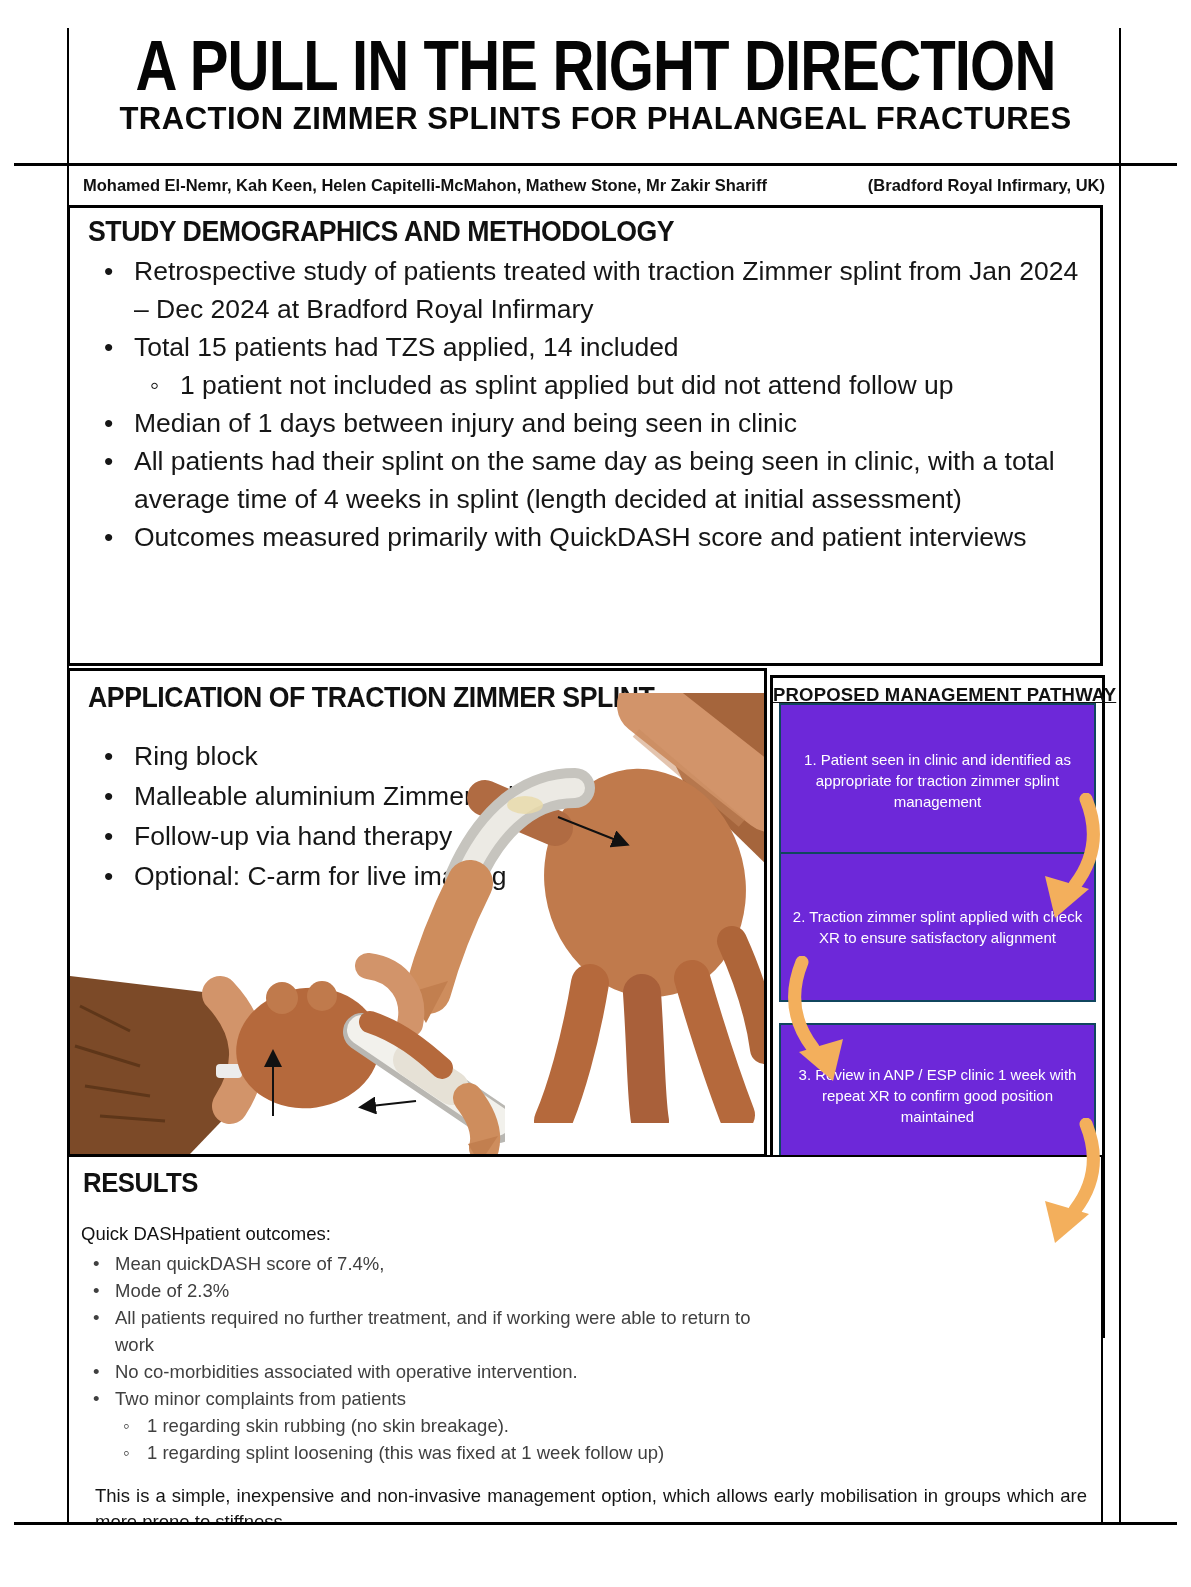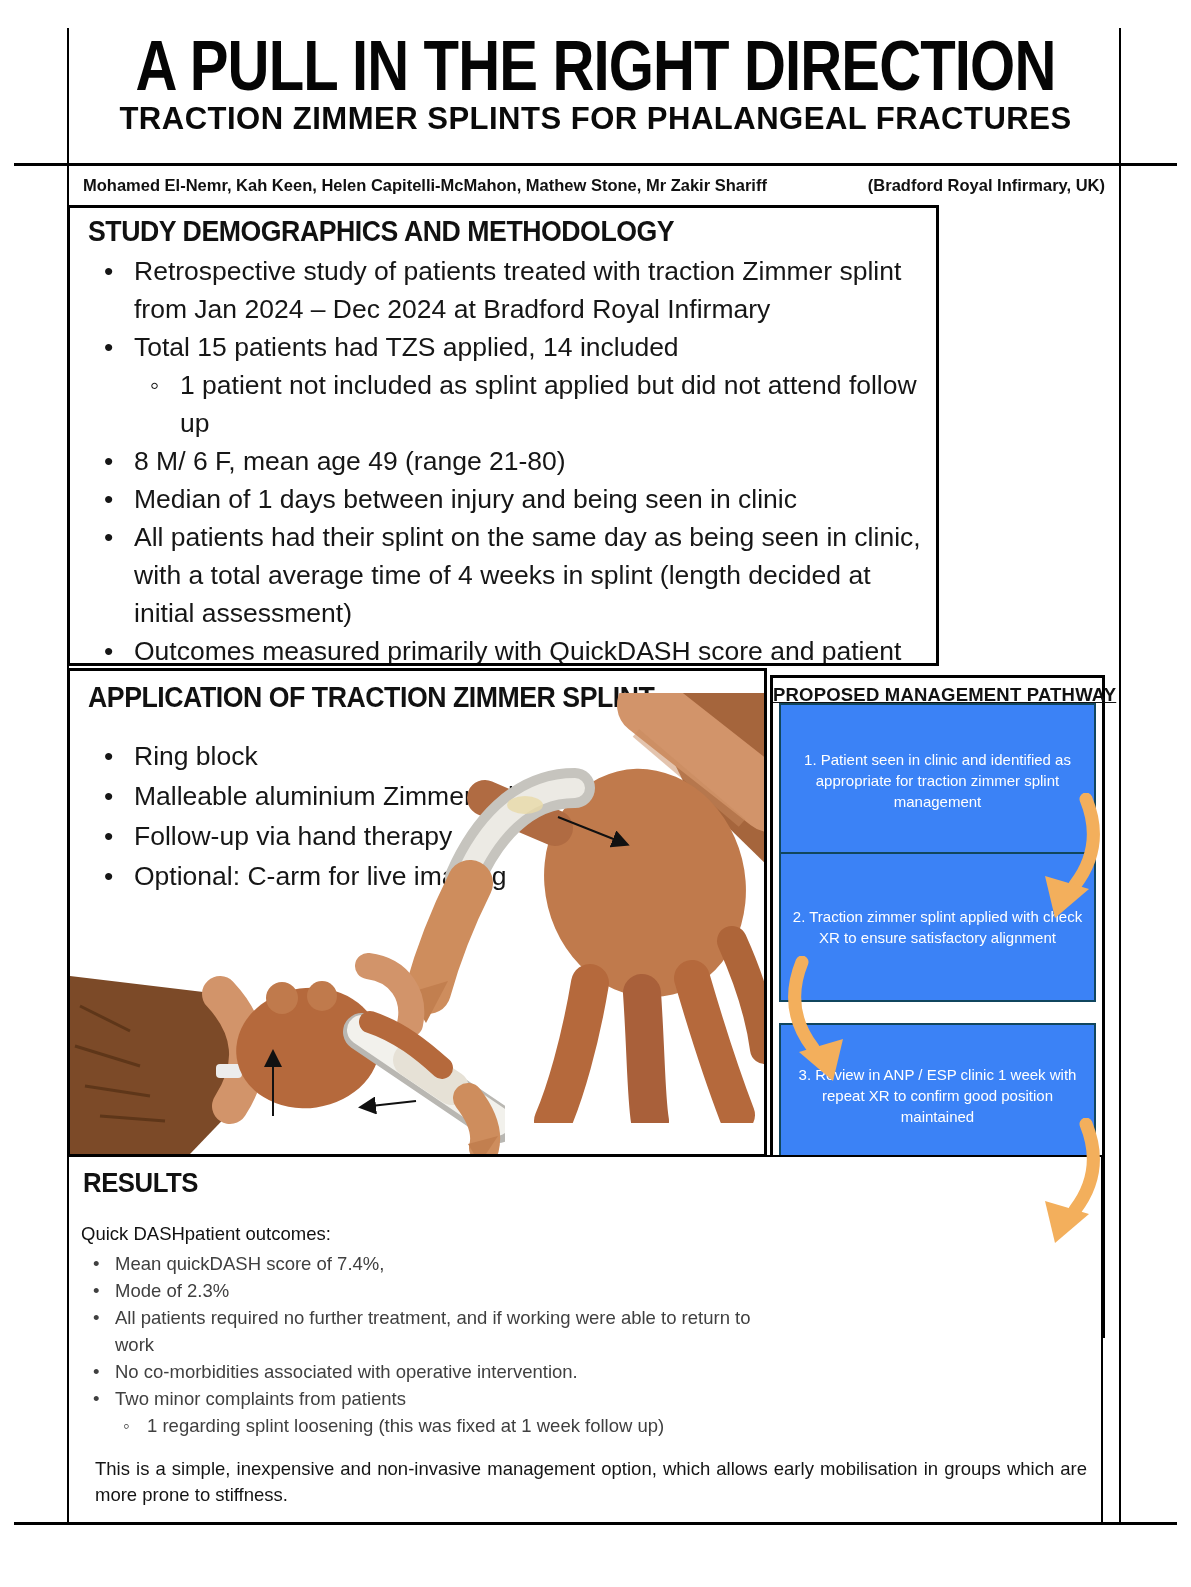--- a/index.html
+++ b/index.html
@@ -14,36 +14,36 @@
          font-size:32px;font-weight:700;letter-spacing:.5px;white-space:nowrap;
          transform:scaleX(0.97);transform-origin:center top;color:#0a0a0a;}
   .authors-row{position:absolute;left:69px;top:166px;width:1050px;height:38px;
          display:flex;align-items:center;justify-content:space-between;
          padding:16px 14px;box-sizing:border-box;font-size:16.5px;font-weight:700;white-space:nowrap;}
   
   .box{position:absolute;border:3px solid #000;box-sizing:border-box;background:#fff;}
   .sec-heading{font-weight:700;font-size:29px;letter-spacing:-.5px;white-space:nowrap;
          transform:scaleX(0.92);transform-origin:left center;margin:0;}
   
-  #demo-box{left:67px;top:205px;width:872px;height:461px;padding:7px 14px 0 18px;overflow:hidden;}
+  #demo-box{left:67px;top:205px;width:1036px;height:461px;padding:7px 14px 0 18px;overflow:hidden;}
   .big-list{list-style:none;margin:4px 0 0 0;padding:0;font-size:26.5px;line-height:38px;color:#161616;}
   .big-list li{position:relative;padding-left:46px;}
   .big-list li::before{content:"\2022";position:absolute;left:16px;}
   .big-list li.sub{padding-left:92px;}
   .big-list li.sub::before{content:"\25E6";left:62px;}
   
   #app-box{left:67px;top:668px;width:700px;height:489px;padding:10px 10px 0 18px;overflow:hidden;}
   #app-box .big-list{margin-top:22px;}
   #app-box .big-list li{line-height:40px;}
   .photo{position:absolute;}
   
   #path-box{left:770px;top:675px;width:335px;height:663px;border-width:3px;}
   .path-heading{margin:6px 0 0 0;text-align:center;font-size:18.5px;font-weight:700;
         letter-spacing:.2px;text-decoration:underline;white-space:nowrap;}
-  .step{position:absolute;left:6px;width:317px;background:#3b82f6;border:2px solid #10465E;
+  .step{position:absolute;left:6px;width:317px;background:#6d28d9;border:2px solid #10465E;
         box-sizing:border-box;color:#fff;font-size:15px;line-height:1.42;text-align:center;
         display:flex;align-items:center;justify-content:center;padding:6px 8px;}
   .flow-arrow{position:absolute;z-index:5;}
   
   #res-box{left:67px;top:1155px;width:1036px;height:369px;border-width:2.5px;padding:6px 12px 0 12px;overflow:hidden;}
   #res-box .sec-heading{font-size:28px;margin:4px 0 24px 2px;}
   .res-intro{font-size:18.5px;margin:0 0 5px 0;}
   .res-list{list-style:none;margin:0;padding:0;font-size:18.5px;line-height:27px;width:690px;color:#404040;}
   .res-list li{position:relative;padding-left:34px;}
   .res-list li::before{content:"\2022";position:absolute;left:12px;}
@@ -67,21 +67,20 @@
     <span>Mohamed El-Nemr, Kah Keen, Helen Capitelli-McMahon, Mathew Stone, Mr Zakir Shariff</span>
     <span>(Bradford Royal Infirmary, UK)</span>
   </div>
 
   <div class="box" id="demo-box">
     <h2 class="sec-heading">STUDY DEMOGRAPHICS AND METHODOLOGY</h2>
     <ul class="big-list">
       <li>Retrospective study of patients treated with traction Zimmer splint  from Jan 2024 – Dec 2024 at Bradford Royal Infirmary</li>
       <li>Total 15 patients had TZS applied, 14 included</li>
       <li class="sub">1 patient not included as splint applied but did not attend follow up</li>
-      <li>8 M/ 6 F, mean age 49 (range 21-80)</li>
       <li>Median of 1 days between injury and being seen in clinic</li>
       <li>All patients had their splint on the same day as being seen in clinic, with a total average time of 4 weeks in splint (length decided at initial assessment)</li>
       <li>Outcomes measured primarily with QuickDASH score and patient interviews</li>
     </ul>
   </div>
 
   <div class="box" id="app-box">
     <h2 class="sec-heading">APPLICATION OF TRACTION ZIMMER SPLINT</h2>
     <ul class="big-list" style="width:470px;">
       <li>Ring block</li>
@@ -159,18 +158,19 @@
 
   <div class="box" id="res-box">
     <h2 class="sec-heading">RESULTS</h2>
     <p class="res-intro">Quick DASHpatient outcomes:</p>
     <ul class="res-list">
       <li>Mean quickDASH score of 7.4%,</li>
       <li>Mode of 2.3%</li>
       <li>All patients required no further treatment, and if working were able to return to work</li>
       <li>No co-morbidities associated with operative intervention.</li>
       <li>Two minor complaints from patients</li>
+      <li class="sub">1 regarding skin rubbing (no skin breakage).</li>
       <li class="sub">1 regarding splint loosening (this was fixed at 1 week follow up)</li>
     </ul>
     <p class="conclusion">This is a simple, inexpensive and non-invasive management option, which allows early mobilisation in groups which are more prone to stiffness.</p>
   </div>
 
 </div>
 
 </body></html>

